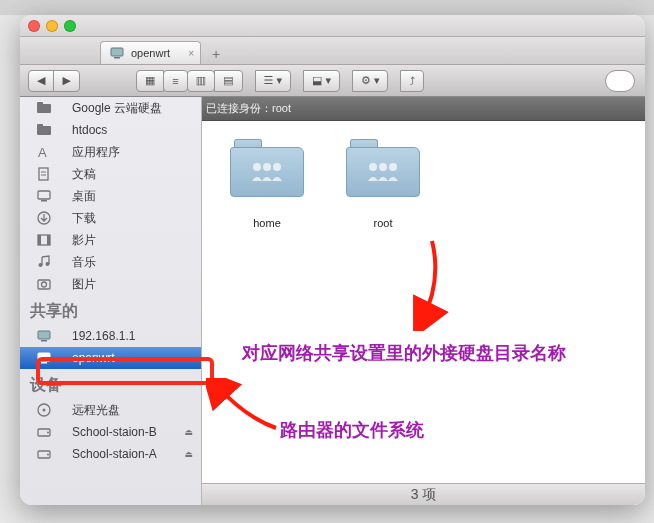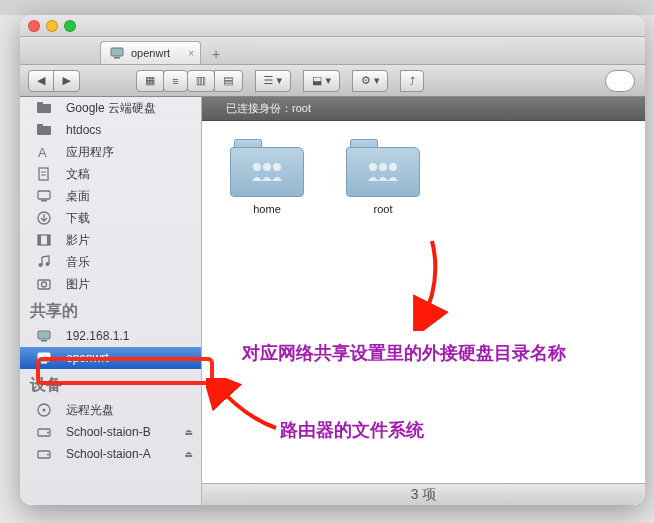--- a/index.html
+++ b/index.html
@@ -19,28 +19,28 @@
 .btn { height: 22px; background: linear-gradient(#fdfdfd,#d8d6d6); border: 1px solid #979595; border-radius: 4px; display: flex; align-items: center; justify-content: center; padding: 0 8px; font-size: 11px; color: #555; box-shadow: inset 0 1px 0 rgba(255,255,255,0.5); }
 .btn + .btn { margin-left: -1px; }
 .btn:first-child { border-radius: 4px 0 0 4px; }
 .btn:last-child { border-radius: 0 4px 4px 0; }
 .viewbtns { display: flex; margin-left: 50px; }
 .spacer { flex: 1; }
 .search { width: 30px; height: 22px; border: 1px solid #979595; border-radius: 11px; background: #fff; margin-right: 2px; }
 .body { flex: 1; display: flex; overflow: hidden; }
 .sidebar { width: 182px; background: linear-gradient(#ecebef, #e4e3e8); border-right: 1px solid #b5b4b8; overflow-y: auto; font-size: 12px; }
 .section-head { color: #76757a; font-size: 16px; padding: 6px 10px 3px; font-weight: bold; }
-.item { display: flex; align-items: center; height: 22px; padding: 0 8px 0 16px; gap: 14px; color: #3a3a3c; }
+.item { display: flex; align-items: center; height: 22px; padding: 0 8px 0 16px; gap: 20px; color: #3a3a3c; }
 .item.sel { background: linear-gradient(#5b93dd, #1a5fc4); color: #fff; }
 .item .icn { width: 16px; height: 16px; display: flex; align-items: center; justify-content: center; flex-shrink: 0; }
 .eject { margin-left: auto; color: #76757a; font-size: 9px; }
 .main { flex: 1; display: flex; flex-direction: column; background: #fff; }
-.infobar { height: 24px; background: linear-gradient(#7a7a7a, #5c5c5c); color: #f0f0f0; font-size: 11px; display: flex; align-items: center; padding: 0 24px; border-bottom: 1px solid #4a4a4a; }
+.infobar { height: 24px; background: linear-gradient(#7a7a7a, #5c5c5c); color: #f0f0f0; font-size: 11px; display: flex; align-items: center; padding: 0 4px; border-bottom: 1px solid #4a4a4a; }
 .content { flex: 1; position: relative; padding: 18px 20px; display: flex; gap: 26px; align-items: flex-start; }
-.folder { display: flex; flex-direction: column; align-items: center; width: 90px; gap: 6px; cursor: default; }
+.folder { display: flex; flex-direction: column; align-items: center; width: 90px; gap: 20px; cursor: default; }
 .folder-icon { width: 74px; height: 58px; position: relative; }
 .folder-body { position: absolute; left: 0; top: 8px; width: 74px; height: 50px; background: linear-gradient(#b9d3e4, #95b7cf); border-radius: 3px 6px 4px 4px; border: 1px solid #7da1bb; }
 .folder-tab { position: absolute; left: 4px; top: 0; width: 28px; height: 10px; background: linear-gradient(#b9d3e4, #a5c3d8); border-radius: 3px 3px 0 0; border: 1px solid #7da1bb; border-bottom: none; }
 .folder-net { position: absolute; left: 50%; top: 55%; transform: translate(-50%,-50%); color: #fff; opacity: 0.7; }
 .folder-label { font-size: 11px; color: #222; text-align: center; }
 .folder.highlight .folder-icon { outline: 4px solid #ff2a1a; outline-offset: 2px; border-radius: 6px; }
 .statusbar { height: 22px; background: linear-gradient(#e8e6e6, #cfcdcd); border-top: 1px solid #b0aeae; display: flex; align-items: center; justify-content: center; font-size: 14px; color: #555; }
 .anno { position: absolute; color: #a21caf; font-size: 18px; font-weight: bold; white-space: nowrap; pointer-events: none; }
 .arrow { position: absolute; pointer-events: none; }
 .highlight-box { position: absolute; border: 4px solid #ff2a1a; border-radius: 6px; pointer-events: none; }

